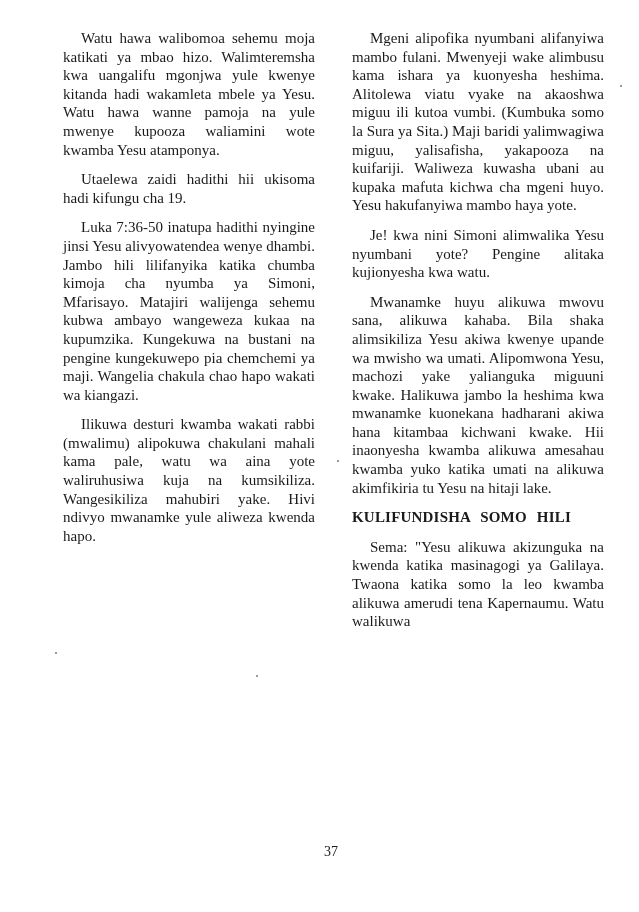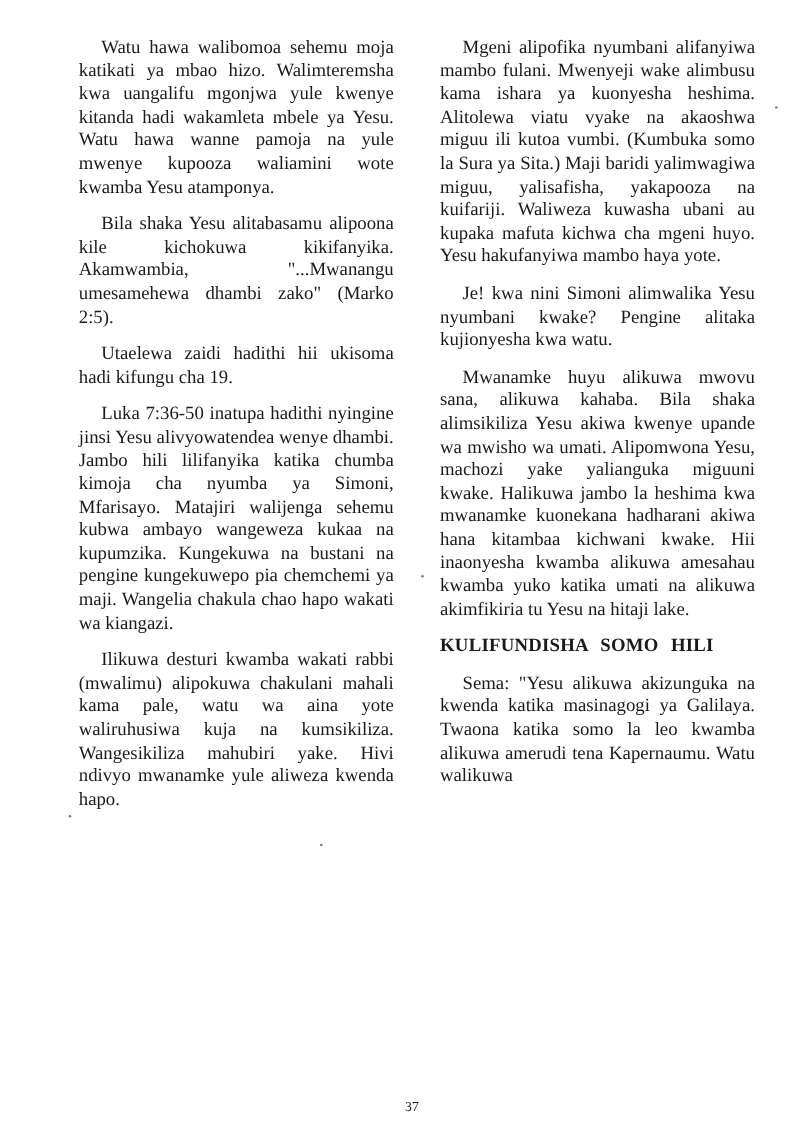--- a/index.html
+++ b/index.html
@@ -41,47 +41,46 @@
       font-weight: bold;
       font-size: 15px;
       letter-spacing: 0.2px;
       word-spacing: 6px;
       text-indent: 0;
     }
     .heading.first { margin-top: 6px; }
     .page-number {
       position: absolute;
       left: 324px;
-      top: 877px;
-      font-size: 11px;
+      top: 843px;
+      font-size: 14px;
       line-height: 18px;
     }
     .speck {
       position: absolute;
       width: 2px; height: 2px;
       background: #777;
       border-radius: 1px;
     }
   </style>
 </head>
 <body>
 
 <div class="page">
 
   <div class="column col-left">
     <p class="para">Watu hawa walibomoa sehemu moja katikati ya mbao hizo. Walimteremsha kwa uangalifu mgonjwa yule kwenye kitanda hadi wakamleta mbele ya Yesu. Watu hawa wanne pamoja na yule mwenye kupooza waliamini wote kwamba Yesu atamponya.</p>
-    <p class="para">Bila shaka Yesu alitabasamu alipoona kile kichokuwa kikifanyika. Akamwambia, "...Mwanangu umesamehewa dhambi zako" (Marko 2:5).</p>
     <p class="para">Utaelewa zaidi hadithi hii ukisoma hadi kifungu cha 19.</p>
     <p class="para">Luka 7:36-50 inatupa hadithi nyingine jinsi Yesu alivyowatendea wenye dhambi. Jambo hili lilifanyika katika chumba kimoja cha nyumba ya Simoni, Mfarisayo. Matajiri walijenga sehemu kubwa ambayo wangeweza kukaa na kupumzika. Kungekuwa na bustani na pengine kungekuwepo pia chemchemi ya maji. Wangelia chakula chao hapo wakati wa kiangazi.</p>
     <p class="para">Ilikuwa desturi kwamba wakati rabbi (mwalimu) alipokuwa chakulani mahali kama pale, watu wa aina yote waliruhusiwa kuja na kumsikiliza. Wangesikiliza mahubiri yake. Hivi ndivyo mwanamke yule aliweza kwenda hapo.</p>
   </div>
 
   <div class="column col-right">
     <p class="para">Mgeni alipofika nyumbani alifanyiwa mambo fulani. Mwenyeji wake alimbusu kama ishara ya kuonyesha heshima. Alitolewa viatu vyake na akaoshwa miguu ili kutoa vumbi. (Kumbuka somo la Sura ya Sita.)  Maji baridi yalimwagiwa miguu, yalisafisha, yakapooza na kuifariji. Waliweza kuwasha ubani au kupaka mafuta kichwa cha mgeni huyo. Yesu hakufanyiwa mambo haya yote.</p>
-    <p class="para">Je! kwa nini Simoni alimwalika Yesu nyumbani kwake? Pengine alitaka kujionyesha kwa watu.</p>
+    <p class="para">Je! kwa nini Simoni alimwalika Yesu nyumbani yote? Pengine alitaka kujionyesha kwa watu.</p>
     <p class="para">Mwanamke huyu alikuwa mwovu sana, alikuwa kahaba. Bila shaka alimsikiliza Yesu akiwa kwenye upande wa mwisho wa umati. Alipomwona Yesu, machozi yake yalianguka miguuni kwake. Halikuwa jambo la heshima kwa mwanamke kuonekana hadharani akiwa hana kitambaa kichwani kwake. Hii inaonyesha kwamba alikuwa amesahau kwamba yuko katika umati na alikuwa akimfikiria tu Yesu na hitaji lake.</p>
     <div class="heading first">KULIFUNDISHA SOMO HILI</div>
     <p class="para">Sema: "Yesu alikuwa akizunguka na kwenda katika masinagogi ya Galilaya. Twaona katika somo la leo kwamba alikuwa amerudi tena Kapernaumu. Watu walikuwa</p>
   </div>
 
   <div class="page-number">37</div>
 
   <span class="speck" style="left:620px; top:85px;"></span>
   <span class="speck" style="left:55px; top:652px;"></span>
   <span class="speck" style="left:256px; top:675px;"></span>

